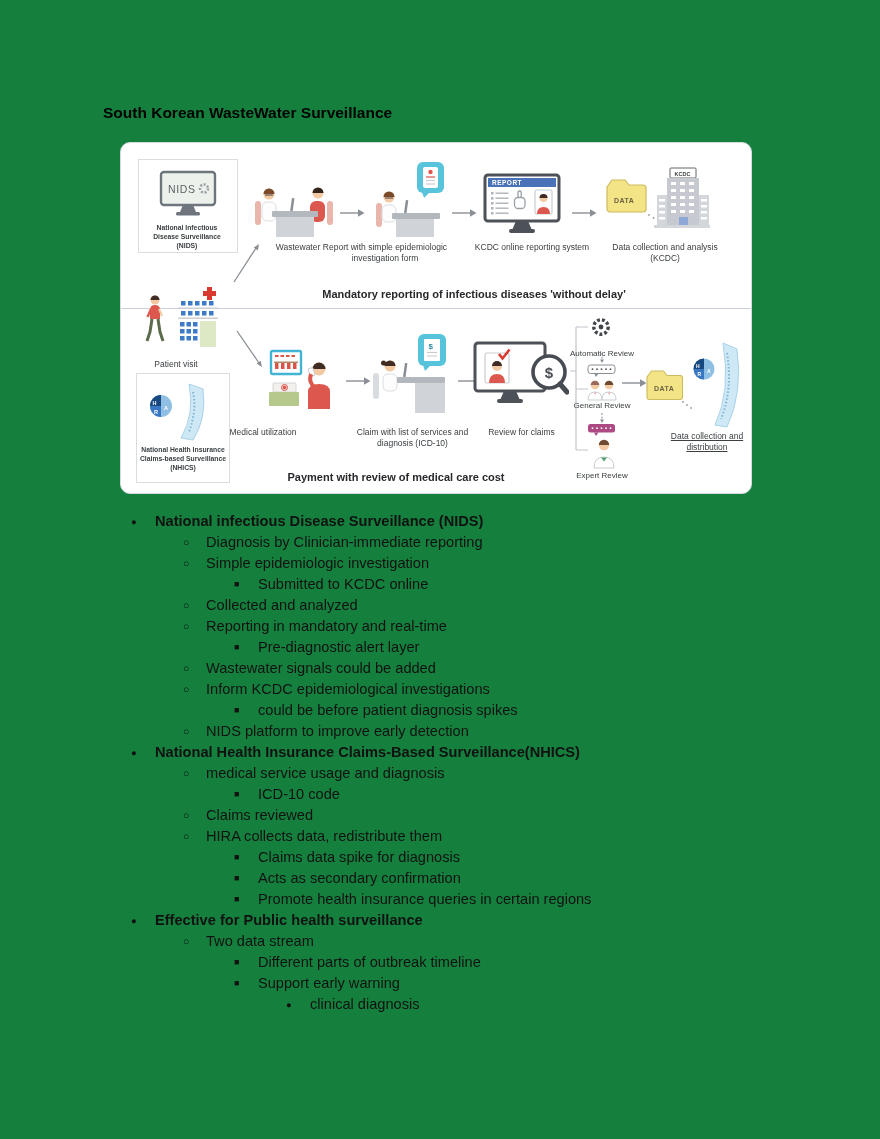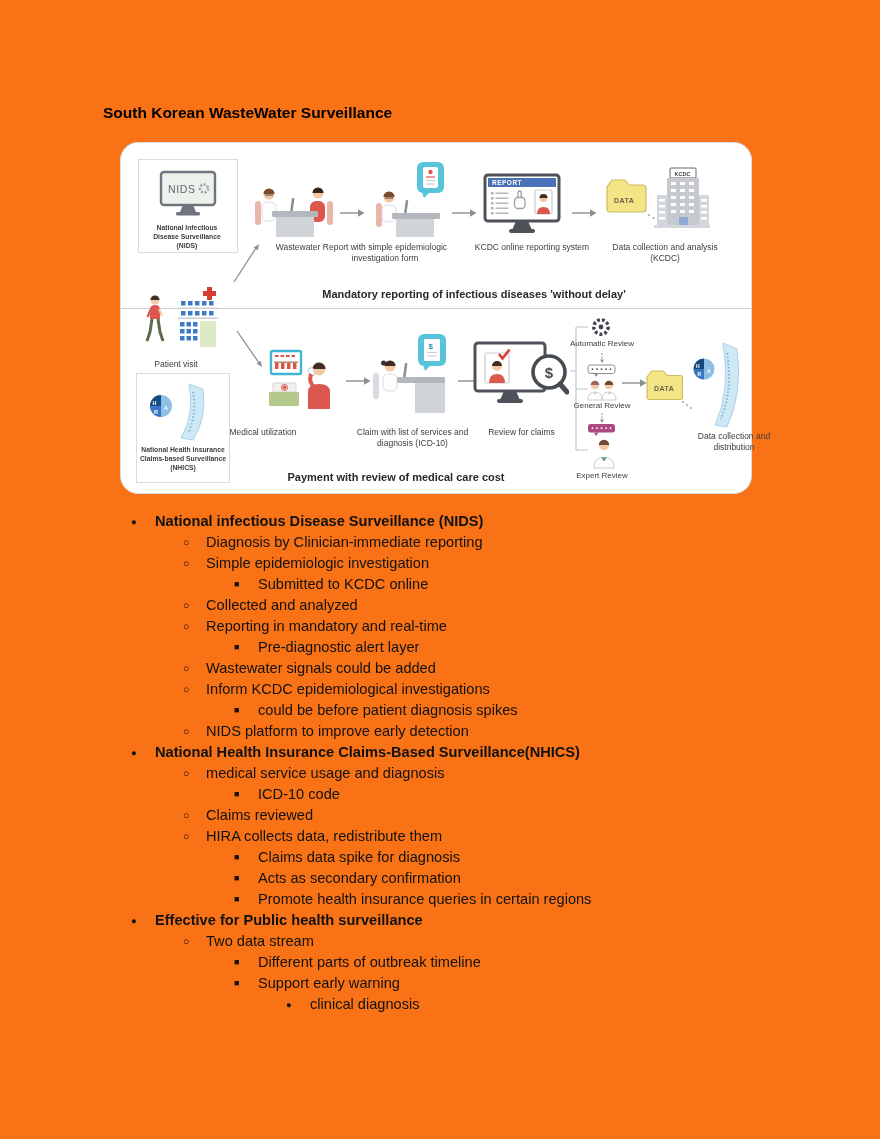--- a/index.html
+++ b/index.html
@@ -1,22 +1,22 @@
 <!DOCTYPE html>
 <html><head>
 <meta charset="utf-8">
 <style>
   html,body{margin:0;padding:0;background:#fff;}
-  .page{position:relative;width:880px;height:1139px;background:#f97316;overflow:hidden;
+  .page{position:relative;width:880px;height:1139px;background:#15803d;overflow:hidden;
         font-family:"Liberation Sans","DejaVu Sans",sans-serif;color:#141414;}
   .doc-title{position:absolute;left:103px;top:104px;font-size:15.5px;font-weight:700;color:#000;white-space:nowrap;}
 
   
   .figure{position:absolute;left:120px;top:142px;width:630px;height:350px;background:#fff;
-          border:1.5px solid #d6dae2;border-radius:18px;}
+          border:1.5px solid #d6dae2;border-radius:10px;}
   .fig-abs{position:absolute;}
   .fig-divider{position:absolute;left:0;right:0;top:165px;height:1px;background:#ccd1da;}
   .fig-label{position:absolute;font-size:8.5px;line-height:1.35;color:#3c4043;text-align:center;}
   .rev-label{font-size:8px;}
   .fig-caption{position:absolute;font-weight:700;font-size:11px;color:#26282b;text-align:center;white-space:nowrap;}
   .fig-box{position:absolute;border:1px solid #d9dce1;background:#fff;}
   .box-label{position:absolute;font-weight:700;font-size:6.8px;line-height:1.3;color:#3c4043;text-align:center;}
 
   
   .notes{position:absolute;left:131px;top:511px;font-size:14.6px;color:#111;}
@@ -312,21 +312,21 @@
     </svg>
     <div class="fig-label" style="left:348px;top:284px;width:105px;">Review for claims</div>
 
     <svg class="fig-abs" style="left:448px;top:178px;" width="20" height="136" viewBox="0 0 20 136">
       <path d="M1 50 H7 M7 6 V129 M7 6 H19 M7 68 H19 M7 129 H19" stroke="#c0c4ca" stroke-width="1.2" fill="none"></path>
     </svg>
     <svg class="fig-abs" style="left:468px;top:172px;" width="24" height="24" viewBox="0 0 24 24">
       <circle cx="12" cy="12" r="7.2" fill="none" stroke="#41464d" stroke-width="3.4" stroke-dasharray="2.9 2.05"></circle>
       <circle cx="12" cy="12" r="2.4" fill="#41464d"></circle>
     </svg>
-    <div class="fig-label rev-label" style="left:426px;top:196px;width:110px;">Automatic Review</div>
+    <div class="fig-label rev-label" style="left:426px;top:206px;width:110px;">Automatic Review</div>
     <svg class="fig-abs" style="left:478px;top:210px;" width="6" height="10" viewBox="0 0 6 10">
       <line x1="3" y1="0" x2="3" y2="6.5" stroke="#8a8f96" stroke-width="1" stroke-dasharray="2 1.6"></line>
         <polygon points="1,6.5 5,6.5 3,10" fill="#8a8f96"></polygon>
     </svg>
     <svg class="fig-abs" style="left:466px;top:221px;" width="30" height="14" viewBox="0 0 30 14">
       <rect x="1" y="1" width="27" height="8.5" rx="2.5" fill="#fff" stroke="#8a8f96"></rect>
       <g fill="#555">
           <circle cx="5.5" cy="5.2" r="0.9"></circle>
           <circle cx="10" cy="5.2" r="0.9"></circle>
           <circle cx="14.5" cy="5.2" r="0.9"></circle>
@@ -386,21 +386,21 @@
     <svg class="fig-abs" style="left:570px;top:196px;" width="52" height="92" viewBox="0 0 52 92">
       <path d="M24 86 Q40 52 32 4 L46 10 Q52 54 36 88 Z" fill="#cfe8f6" stroke="#a9d2e8" stroke-width="1"></path>
       <path d="M36 14 Q42 50 30 80" stroke="#7fb6d4" stroke-width="2" stroke-dasharray="1.5 2" fill="none"></path>
       <circle cx="13" cy="30" r="10.5" fill="#8fc0e4"></circle>
       <path d="M13 30 L2.5 30 A10.5 10.5 0 0 1 13 19.5 Z" fill="#17487f"></path>
       <path d="M13 30 L2.5 30 A10.5 10.5 0 0 0 13 40.5 Z" fill="#3a77c2"></path>
       <text x="5" y="29" font-size="5" font-weight="bold" fill="#fff">H</text>
       <text x="6.5" y="37" font-size="5" font-weight="bold" fill="#fff">R</text>
       <text x="16" y="33.5" font-size="5" font-weight="bold" fill="#fff">A</text>
     </svg>
-    <div class="fig-label" style="left:563px;top:288px;width:100px;">Data collection and distribution</div>
+    <div class="fig-label" style="left:536px;top:288px;width:100px;text-decoration:underline;">Data collection and distribution</div>
 
     <div class="fig-caption" style="left:130px;top:328px;width:290px;">Payment with review of medical care cost</div>
   </div>
 
   <div class="notes">
     <div class="note lvl1">National infectious Disease Surveillance (NIDS)</div>
     <div class="note lvl2">Diagnosis by Clinician-immediate reporting</div>
     <div class="note lvl2">Simple epidemiologic investigation</div>
     <div class="note lvl3">Submitted to KCDC online</div>
     <div class="note lvl2">Collected and analyzed</div>

